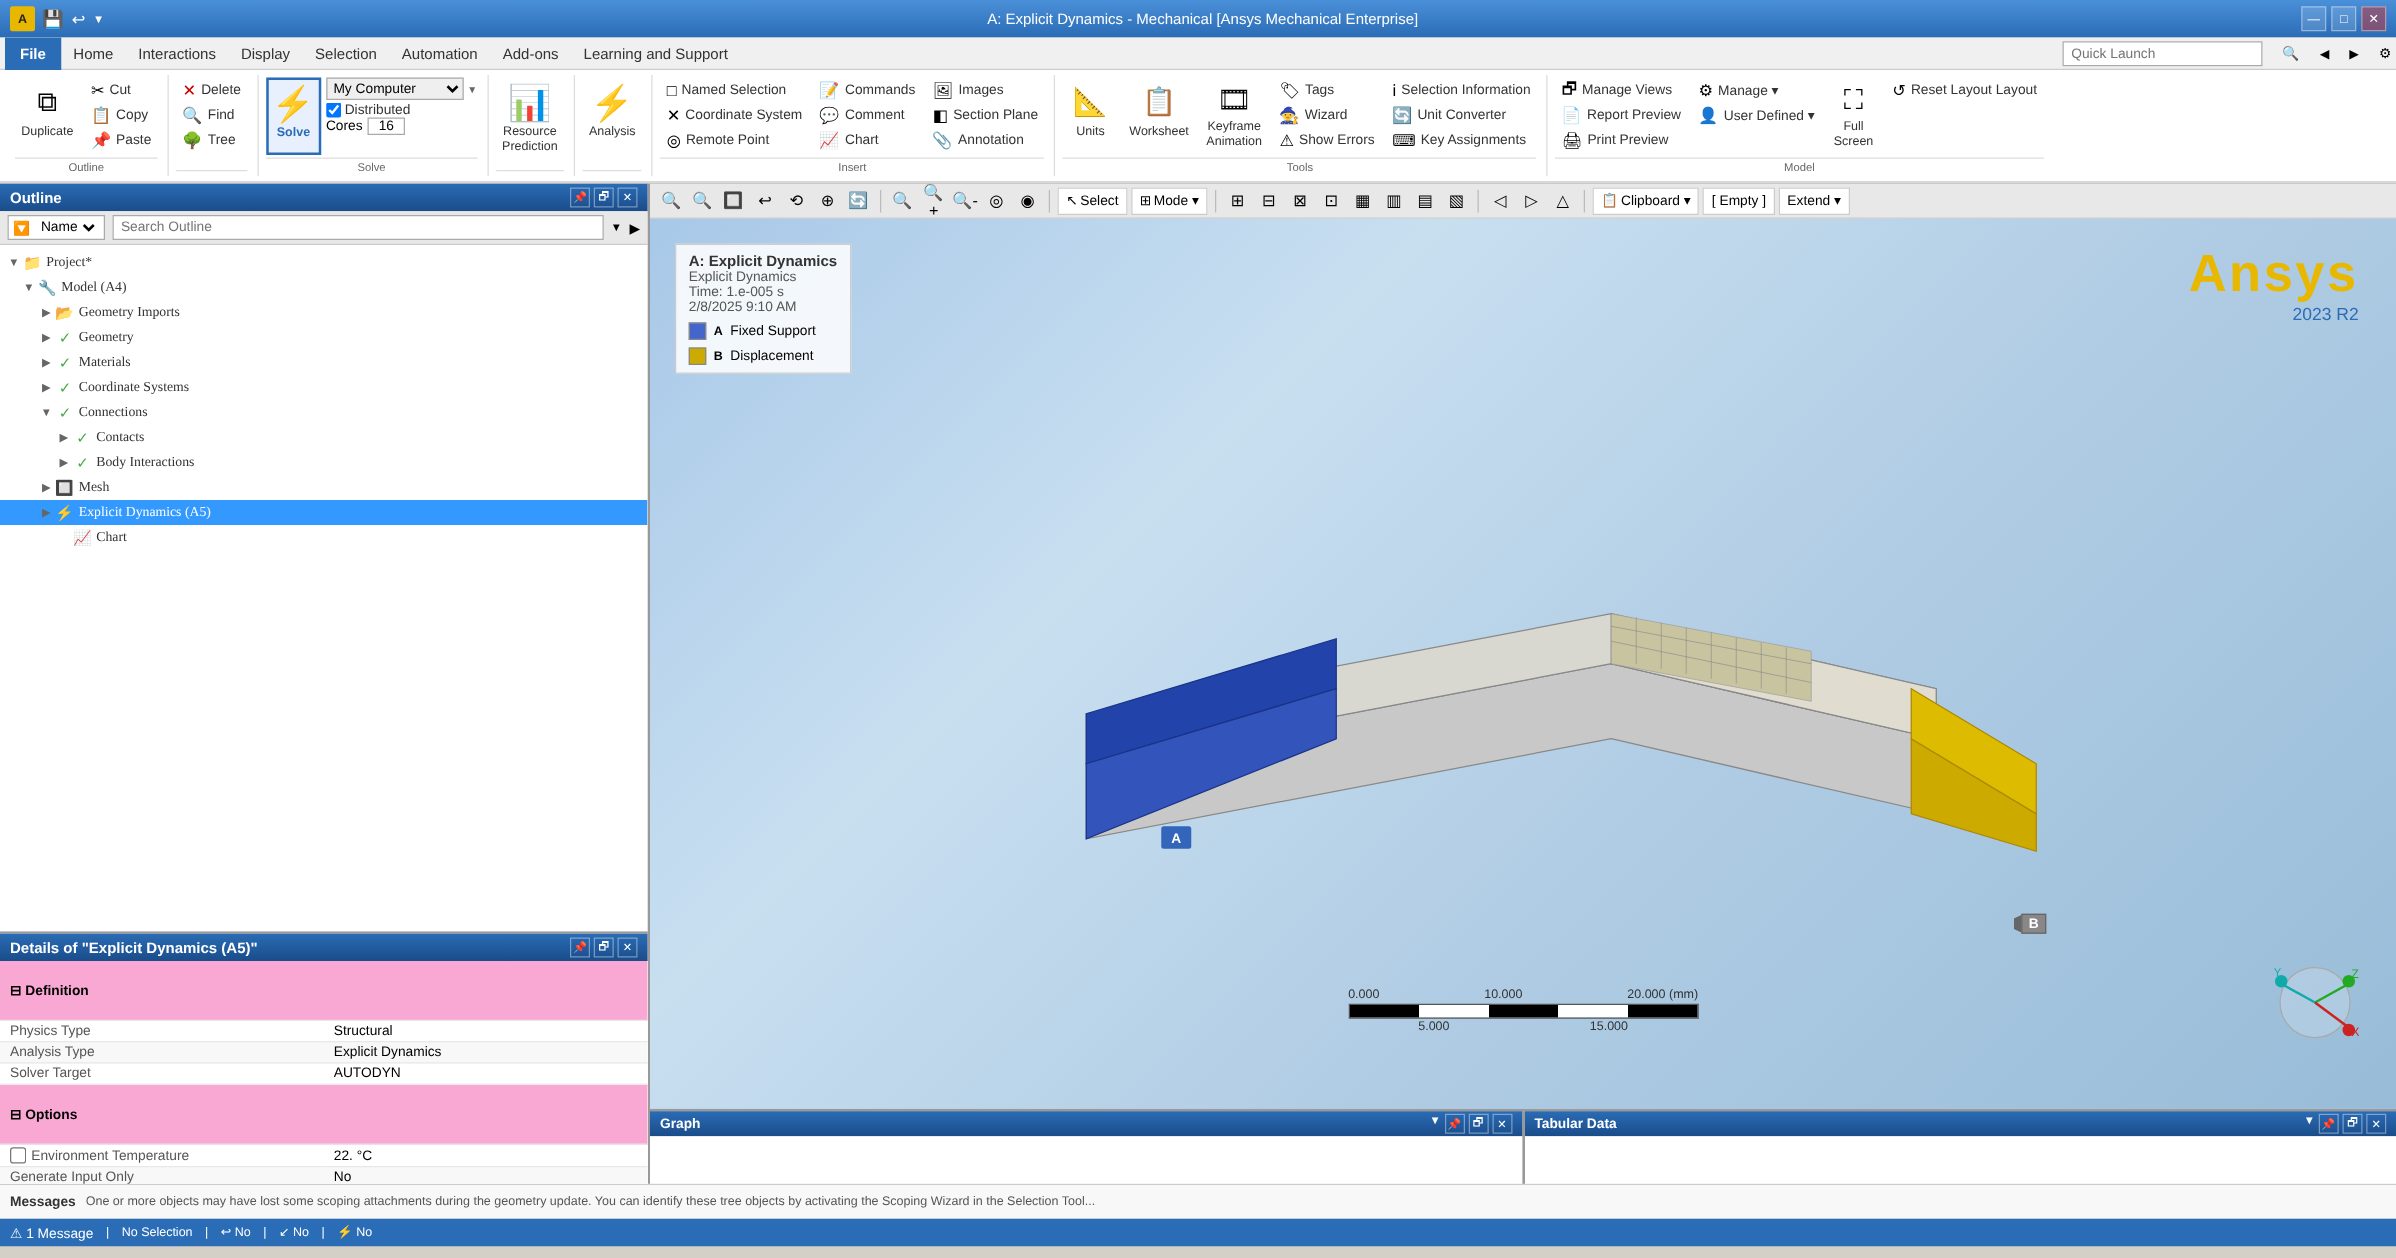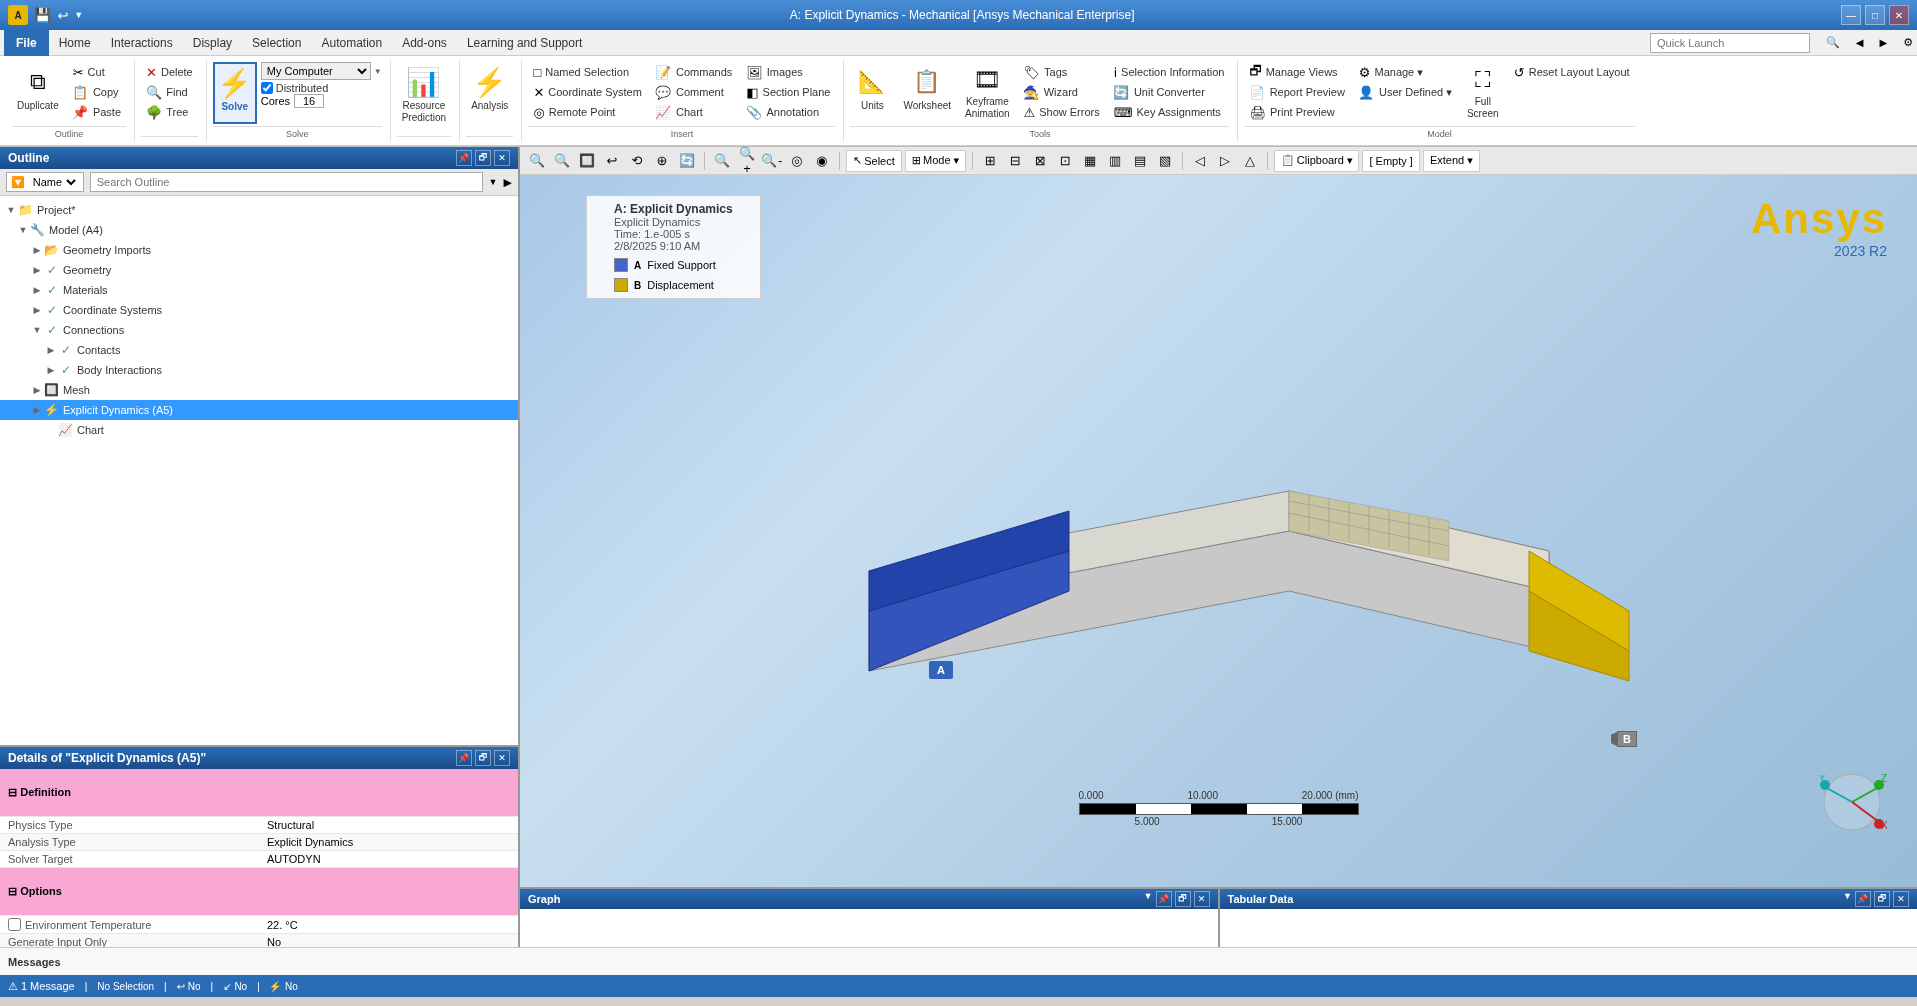--- a/index.html
+++ b/index.html
@@ -202,21 +202,21 @@
       display: flex;
       align-items: center;
       padding: 2px 4px;
       cursor: pointer;
       height: 20px;
     }
     .tree-item.selected { background: #3399ff; color: white; }
     .tree-item.selected .tree-label { color: white; }
     .tree-toggle { width: 14px; text-align: center; font-size: 9px; color: #666; flex-shrink: 0; }
     .tree-icon { width: 16px; height: 16px; margin-right: 3px; flex-shrink: 0; font-size: 12px; display: flex; align-items: center; justify-content: center; }
-    .tree-label { font-size: 11px; color: #333; }
+    .tree-label { font-size: 11px; color: #333; font-family: Liberation Serif, serif; }
     .indent-1 { padding-left: 16px; }
     .indent-2 { padding-left: 30px; }
     .indent-3 { padding-left: 44px; }
 
     
     #details-panel {
       height: 200px;
       display: flex;
       flex-direction: column;
     }
@@ -289,24 +289,23 @@
       color: #2a6cb5;
       text-align: right;
     }
 
     
     #viewport-info {
       position: absolute;
       top: 20px;
       left: 20px;
       background: rgba(255,255,255,0.85);
-      padding: 6px 27px;
+      padding: 6px 10px;
       font-size: 11px;
       border: 1px solid #ccc;
-      margin-left: 46px;
     }
     #viewport-info .title { font-weight: bold; font-size: 12px; color: #333; }
     #viewport-info .subtitle { color: #555; }
     .legend-item { display: flex; align-items: center; gap: 6px; margin-top: 6px; }
     .legend-box { width: 14px; height: 14px; border: 1px solid #888; }
 
     
     #model-svg {
       position: absolute;
       top: 50%;
@@ -1001,20 +1000,21 @@
         </div>
         <div class="bottom-panel-content"></div>
       </div>
     </div>
 
   </div>
 </div>
 
 <div id="messages-bar" style="height:28px;background:#f8f8f8;border-top:1px solid #ccc;display:flex;align-items:center;padding:0 8px;gap:8px;">
   <span style="font-size:11px;font-weight:bold;color:#333;">Messages</span>
+  <span style="font-size:10px;color:#555;overflow:hidden;white-space:nowrap;text-overflow:ellipsis;flex:1;">One or more objects may have lost some scoping attachments during the geometry update. You can identify these tree objects by activating the Scoping Wizard in the Selection Tool...</span>
 </div>
 
 <div id="status-bar">
   <span style="font-size:11px;">⚠ 1 Message</span>
   <span>|</span>
   <span>No Selection</span>
   <span>|</span>
   <span>↩ No</span>
   <span>|</span>
   <span>↙ No</span>

